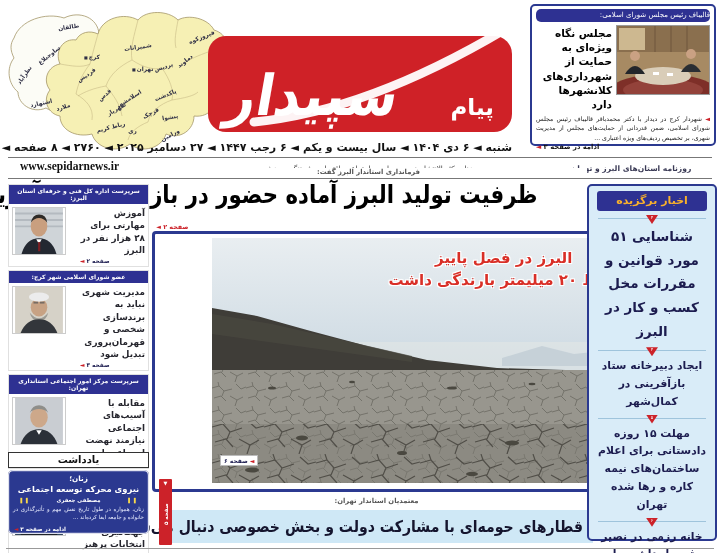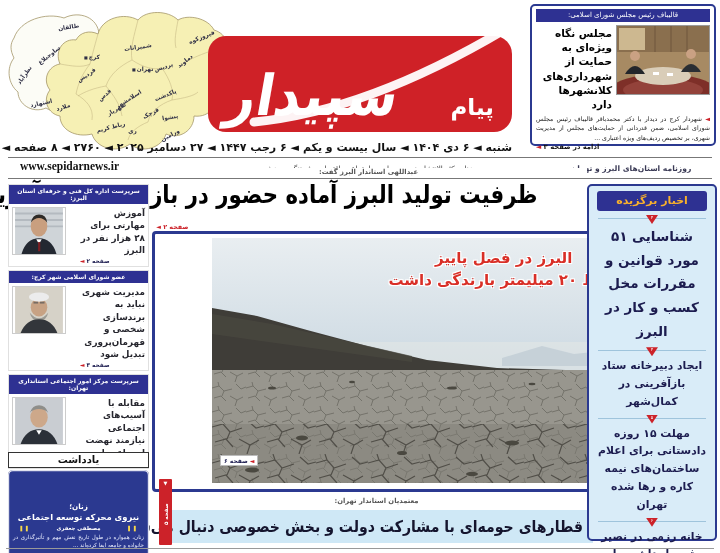--- a/index.html
+++ b/index.html
@@ -27,21 +27,21 @@
   .rule2{position:absolute;left:8px;right:8px;top:178px;border-top:1.3px solid #777;}
   .rule3{position:absolute;left:6px;right:6px;top:548px;border-top:1px solid #999;}
   .site-url{position:absolute;left:20px;top:160px;font-family:"Liberation Serif",serif;
             font-weight:bold;font-size:11.5px;color:#111;direction:ltr;}
   .tagline-center{position:absolute;left:238px;top:164px;width:264px;text-align:center;font-size:7.2px;color:#333;}
   .tagline-right{position:absolute;left:545px;top:164px;width:172px;text-align:center;font-size:7.6px;font-weight:bold;color:#3a3a55;}
 
   
   .top-box{position:absolute;left:530px;top:4px;width:186px;height:142px;border:2.5px solid #2b3990;
            border-radius:5px;background:#fff;padding:3px 4px;box-sizing:border-box;}
-  .tb-kicker{background:#2e3192;color:#fff;font-size:7px;text-align:center;border-radius:0;padding:2px 0 3px;}
+  .tb-kicker{background:#2e3192;color:#fff;font-size:7px;border-radius:5px;padding:2px 0 3px;}
   .tb-main{display:flex;gap:4px;margin-top:3px;}
   .tb-photo{width:92px;height:68px;flex:none;border:1px solid #999;}
   .tb-title{flex:1;font-size:10.5px;font-weight:bold;color:#000;text-align:right;line-height:1.35;padding-top:1px;}
   .tb-body{font-size:6.2px;color:#222;text-align:justify;line-height:1.5;margin-top:3px;}
   .tb-more{font-size:6.8px;font-weight:bold;margin-top:1px;text-align:left;direction:ltr;color:#111;}
   .arr{color:#cc2229;}
 
   
   .lead-kicker{position:absolute;left:150px;top:168px;width:437px;text-align:center;
                font-size:6.8px;font-weight:bold;color:#555;background:#fff;}
@@ -96,21 +96,21 @@
   .art-title{font-size:8.8px;font-weight:bold;color:#26262e;text-align:right;line-height:1.42;}
   .art-ref{margin-top:1px;direction:ltr;text-align:left;font-size:5.8px;font-weight:bold;color:#1a1a4e;}
   .art-photo{width:52px;height:46px;flex:none;border:1px solid #ccc;}
 
   
   .note{position:absolute;left:8px;top:452px;width:141px;}
   .note-head{border:1.5px solid #333;background:#fff;text-align:center;font-size:10px;font-weight:bold;
              color:#111;padding:1px 0 2px;}
   .note-body{margin-top:2px;background:#2b3990;border-radius:5px;padding:4px 5px 12px;position:relative;
              box-shadow:inset 0 0 0 1.2px rgba(255,255,255,.85);}
-  .note-t1{text-align:center;color:#fff;font-size:7.2px;font-weight:bold;margin-top:28px;}
+  .note-t1{text-align:center;color:#fff;font-size:7.2px;font-weight:bold;}
   .note-t2{text-align:center;color:#fff;font-size:8.4px;font-weight:bold;margin-top:1px;}
   .note-author-row{display:flex;justify-content:space-between;align-items:center;margin:3px 6px 2px;}
   .qbars{color:#f8d84a;font-size:5.5px;letter-spacing:1px;}
   .note-author{color:#fff;font-size:5.4px;font-weight:bold;}
   .note-text{color:#e8ecff;font-size:5.5px;text-align:justify;line-height:1.5;}
   .note-more{position:absolute;left:6px;bottom:2px;direction:ltr;font-size:5.6px;color:#fff;font-weight:bold;}
 </style>
 </head>
 <body>
 
@@ -189,21 +189,21 @@
         <path d="M8 48 q10 -16 20 0 z" fill="#23262b"></path>
         <circle cx="74" cy="28" r="5" fill="#caa183"></circle>
         <path d="M64 46 q10 -16 20 0 z" fill="#2a2e33"></path>
       </svg>
       <div class="tb-title">مجلس نگاه ویژه‌ای به حمایت از شهرداری‌های کلانشهرها دارد</div>
     </div>
     <div class="tb-body"><span class="arr">◄</span> <span>شهردار کرج در دیدار با دکتر محمدباقر قالیباف رئیس مجلس شورای اسلامی، ضمن قدردانی از حمایت‌های مجلس از مدیریت شهری، بر تخصیص ردیف‌های ویژه اعتباری ...</span></div>
     <div class="tb-more"><span class="arr">◄</span> <span>ادامه در صفحه ۳</span></div>
   </div>
 
-  <div class="lead-kicker">عبداللهی استاندار البرز گفت:</div>
+  <div class="lead-kicker">فرمانداری استاندار البرز گفت:</div>
   <div class="lead-headline"><span>ظرفیت تولید البرز آماده حضور در بازار عمان و آفریقا</span></div>
   <div class="lead-pageref"><span class="arr">◄</span> <span>صفحه ۲</span></div>
 
   <div class="photo-box">
     <div class="photo-canvas">
       <svg width="419" height="245" viewBox="0 0 419 245">
         <defs>
           <linearGradient id="sky" x1="0" y1="0" x2="0" y2="1">
             <stop offset="0" stop-color="#e9eef1"></stop>
               <stop offset="1" stop-color="#ccd9e2"></stop>

